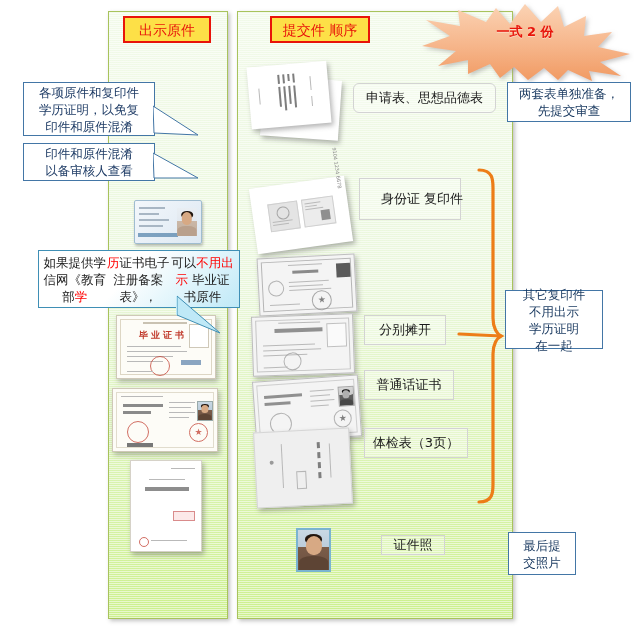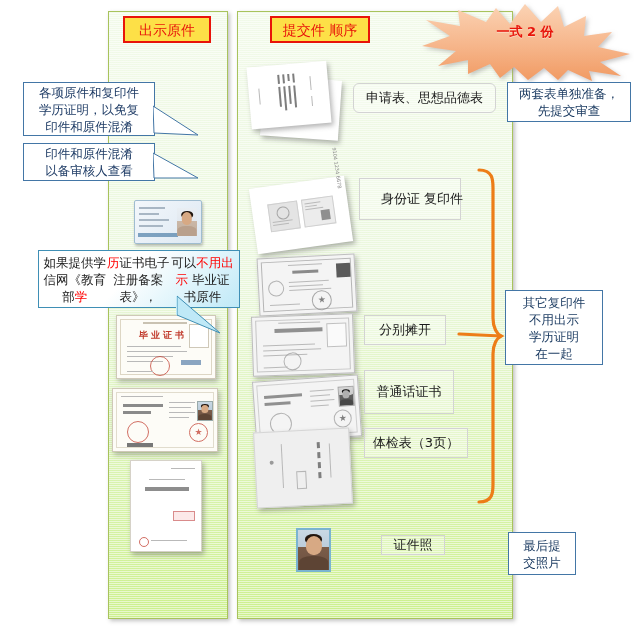--- a/index.html
+++ b/index.html
@@ -319,21 +319,21 @@
 
   <div id="idphoto" class="facephoto">
     <div class="hair"></div>
       <div class="head"></div>
       <div class="body"></div>
   </div>
 
   <div class="caption" style="left:353px;top:83px;width:143px;height:30px;border-radius:6px;">申请表、思想品德表</div>
   <div class="caption" style="left:359px;top:178px;width:102px;height:42px;padding-left:24px;">身份证 复印件</div>
   <div class="caption" style="left:364px;top:315px;width:82px;height:30px;">分别摊开</div>
-  <div class="caption" style="left:364px;top:370px;width:90px;height:44px;">普通话证书</div>
+  <div class="caption" style="left:364px;top:370px;width:90px;height:30px;">普通话证书</div>
   <div class="caption" style="left:364px;top:428px;width:104px;height:30px;">体检表（3页）</div>
   <div class="caption" style="left:381px;top:535px;width:64px;height:20px;">证件照</div>
 
   <div class="callout" id="callout-spread" style="left:23px;top:82px;width:132px;height:54px;flex-direction:column;">
     <div>各项原件和复印件</div>
     <div>学历证明，以免复</div>
     <div>印件和原件混淆</div>
   </div>
   <svg class="callout-tail" style="left:152px;top:105px;width:48px;height:34px;">
     <polygon points="1,1 46,30 2,28" fill="#ffffff" stroke="#4376a6" stroke-width="1"></polygon>
@@ -363,21 +363,21 @@
   <svg class="callout-tail" style="left:176px;top:295px;width:46px;height:40px;">
     <polygon points="1,1 44,38 1,20" fill="#bfe9f7" stroke="#3f8fb5" stroke-width="1"></polygon>
     <line x1="0" y1="1" x2="0" y2="20" stroke="#bfe9f7" stroke-width="2"></line>
   </svg>
 
   <div class="callout dark" style="left:507px;top:82px;width:124px;height:40px;flex-direction:column;">
     <div>两套表单独准备，</div>
     <div>先提交审查</div>
   </div>
 
-  <div class="callout dark" style="left:505px;top:290px;width:98px;height:75px;flex-direction:column;">
+  <div class="callout dark" style="left:505px;top:290px;width:98px;height:59px;flex-direction:column;">
     <div>其它复印件</div>
     <div>不用出示</div>
     <div>学历证明</div>
     <div>在一起</div>
   </div>
 
   <div class="callout dark" style="left:508px;top:532px;width:68px;height:43px;flex-direction:column;">
     <div>最后提</div>
     <div>交照片</div>
   </div>

